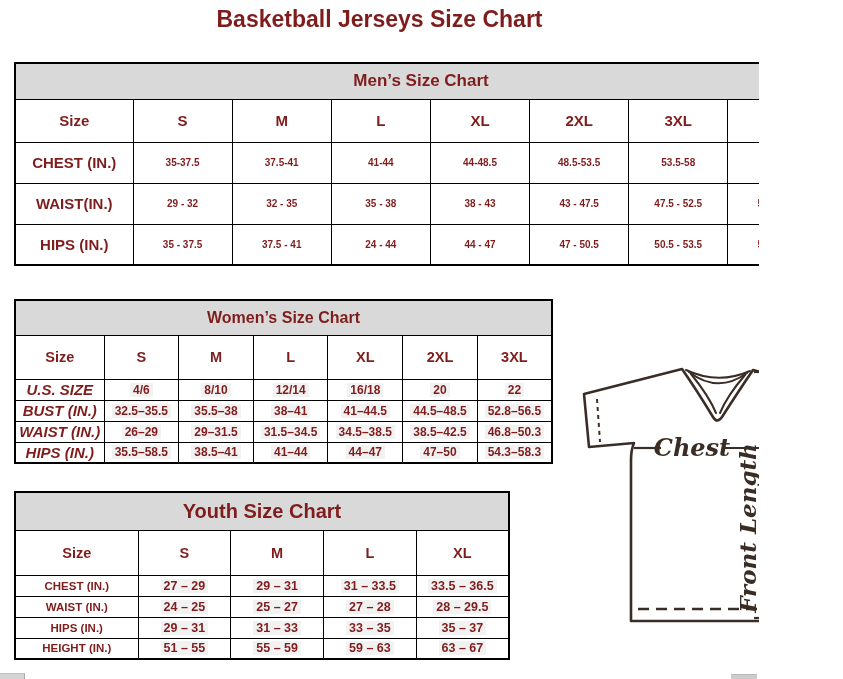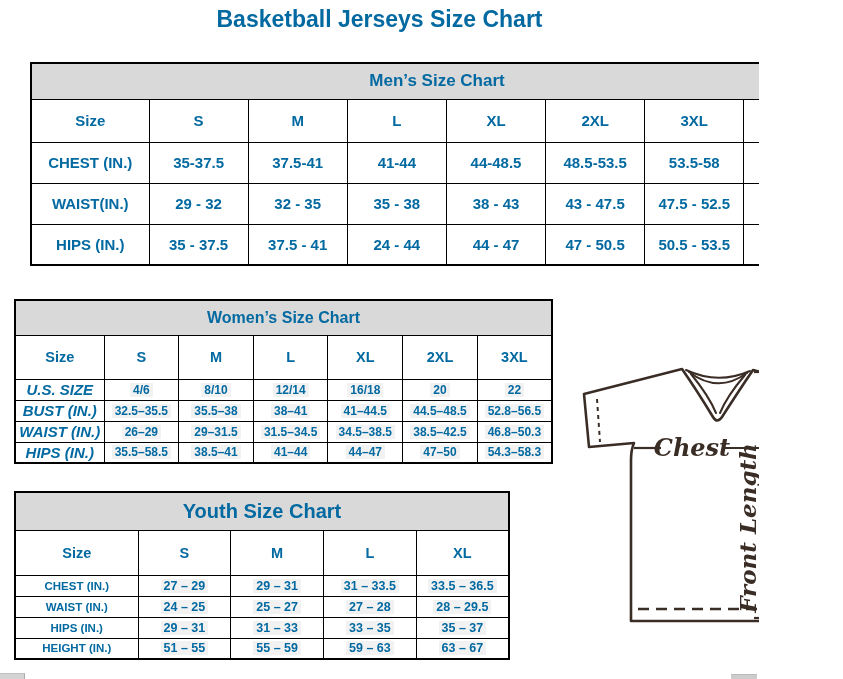--- a/index.html
+++ b/index.html
@@ -1,46 +1,46 @@
 <!DOCTYPE html>
 <html><head>
 <meta charset="utf-8">
 <style>
   * { margin:0; padding:0; box-sizing:border-box; }
   html,body { background:#fff; }
   .page {
     position:relative; width:759px; height:679px; background:#ffffff;
-    font-family:"Liberation Sans", sans-serif; color:#0369a1; overflow:hidden;padding-left:9px;
+    font-family:"Liberation Sans", sans-serif; color:#7f1d1d; overflow:hidden;padding-left:9px;
   }
   .page-title {
     position:absolute; top:6px; left:0; width:100%;
     text-align:center; font-size:23px; font-weight:bold; letter-spacing:0px;
   }
   .tbl-wrap { position:absolute; }
-  .wrap-men   { left:30px; top:62px;  width:814px; }
+  .wrap-men   { left:14px; top:62px;  width:814px; }
   .wrap-women { left:14px; top:299px; width:539px; }
   .wrap-youth { left:14px; top:491px; width:496px; }
 
   table.size-table {
     width:100%; border-collapse:collapse; table-layout:fixed;
     border:2px solid #000;
   }
   table.size-table th, table.size-table td {
     border:1px solid #000; text-align:center; vertical-align:middle;
     font-weight:bold; padding:0 2px; overflow:hidden;
   }
   table.size-table tr.band-row th {
     background:#d9d9d9; border:1px solid #000;
   }
 
   
   .men tr.band-row th { height:36px; font-size:17px; }
   .men tr.cols-row th { height:43px; font-size:15px; }
   .men tbody tr.data-row th { height:41px; font-size:15px; }
-  .men tbody tr.data-row td { font-size:15px; }
+  .men tbody tr.data-row td { font-size:10px; }
   .men .hl { background:transparent; }
 
   
   .women tr.band-row th { height:35px; font-size:16px; }
   .women tr.cols-row th { height:44px; font-size:14.5px; }
   .women tbody tr.data-row th { height:21px; font-size:15px;font-style:italic; }
   .women tbody tr.data-row td { font-size:12px;margin-left:36px; }
 
   
   .youth tr.band-row th { height:38px; font-size:20px; }

